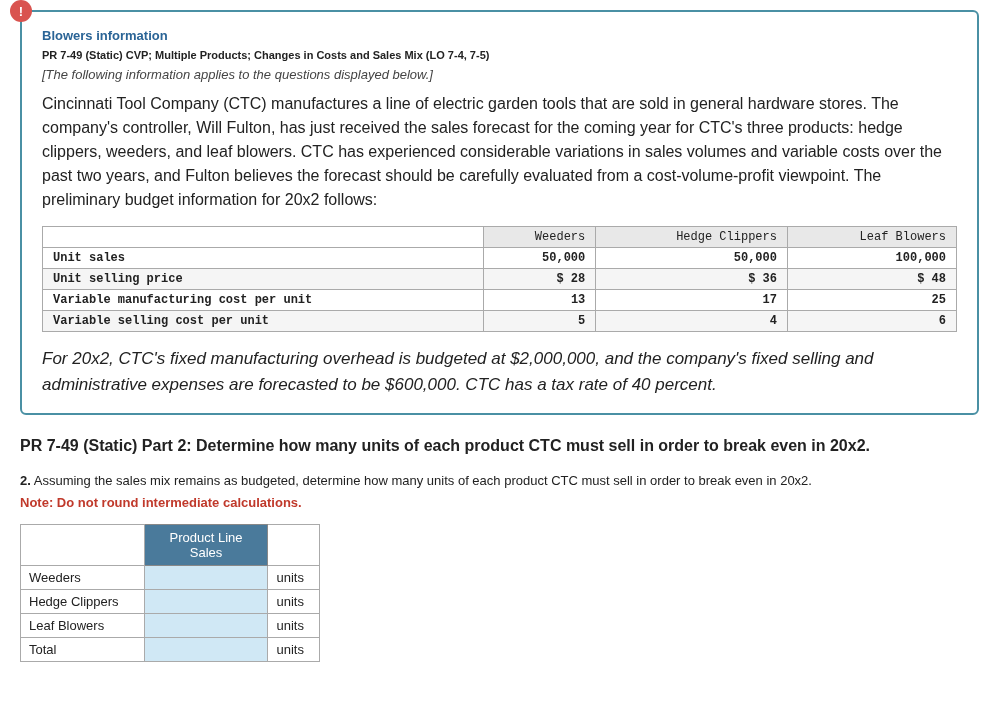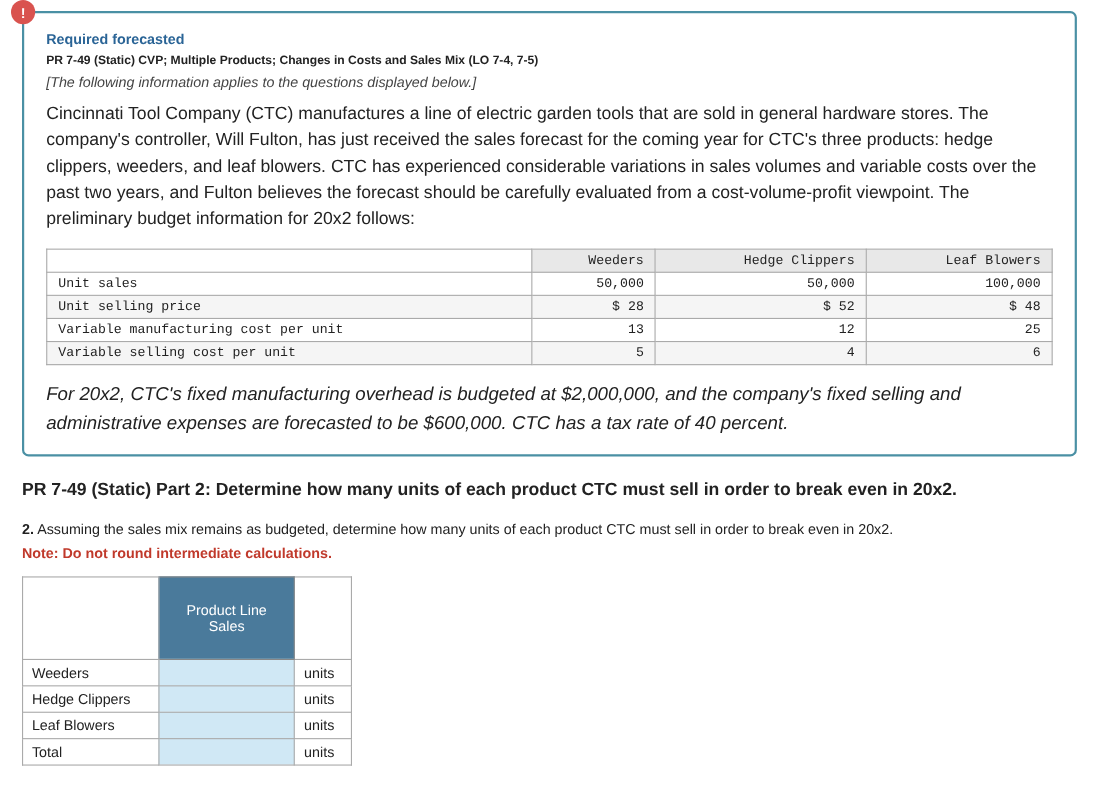--- a/index.html
+++ b/index.html
@@ -71,20 +71,21 @@
       width: 100%;
       font-size: 12px;
       font-family: 'Courier New', monospace;
       margin-bottom: 14px;
     }
 
     .data-table th, .data-table td {
       border: 1px solid #aaa;
       padding: 3px 10px;
       text-align: right;
+      font-weight: bold;
     }
 
     .data-table th {
       background: #e8e8e8;
       font-weight: normal;
       text-align: right;
     }
 
     .data-table td:first-child {
       text-align: left;
@@ -127,21 +128,21 @@
     
     .answer-table {
       border-collapse: collapse;
       font-size: 13px;
       min-width: 300px;
     }
 
     .answer-table th {
       background: #4a7a9b;
       color: white;
-      padding: 22px 12px;
+      padding: 5px 12px;
       text-align: center;
       font-weight: normal;
       border: 1px solid #888;
     }
 
     .answer-table td {
       border: 1px solid #aaa;
       padding: 4px 8px;
     }
 
@@ -185,21 +186,21 @@
       font-weight: bold;
       font-size: 13px;
     }
   </style>
 </head>
 <body>
 
 <div class="info-box">
   <div class="info-box-icon">!</div>
 
-  <div class="required-info-label">Required forecasted</div>
+  <div class="required-info-label">Blowers information</div>
 
   <div class="pr-title">PR 7-49 (Static) CVP; Multiple Products; Changes in Costs and Sales Mix (LO 7-4, 7-5)</div>
 
   <div class="applies-note">[The following information applies to the questions displayed below.]</div>
 
   <div class="description-text">Cincinnati Tool Company (CTC) manufactures a line of electric garden tools that are sold in general hardware stores. The company's controller, Will Fulton, has just received the sales forecast for the coming year for CTC's three products: hedge clippers, weeders, and leaf blowers. CTC has experienced considerable variations in sales volumes and variable costs over the past two years, and Fulton believes the forecast should be carefully evaluated from a cost-volume-profit viewpoint. The preliminary budget information for 20x2 follows:</div>
 
   <table class="data-table">
     <thead>
       <tr>
@@ -212,27 +213,27 @@
     <tbody id="budget-table-body">
     <tr>
           <td>Unit sales</td>
           <td>50,000</td>
           <td>50,000</td>
           <td>100,000</td>
         </tr>
         <tr>
           <td>Unit selling price</td>
           <td>$ 28</td>
-          <td>$ 52</td>
+          <td>$ 36</td>
           <td>$ 48</td>
         </tr>
         <tr>
           <td>Variable manufacturing cost per unit</td>
           <td>13</td>
-          <td>12</td>
+          <td>17</td>
           <td>25</td>
         </tr>
         <tr>
           <td>Variable selling cost per unit</td>
           <td>5</td>
           <td>4</td>
           <td>6</td>
         </tr>
       </tbody>
   </table>

